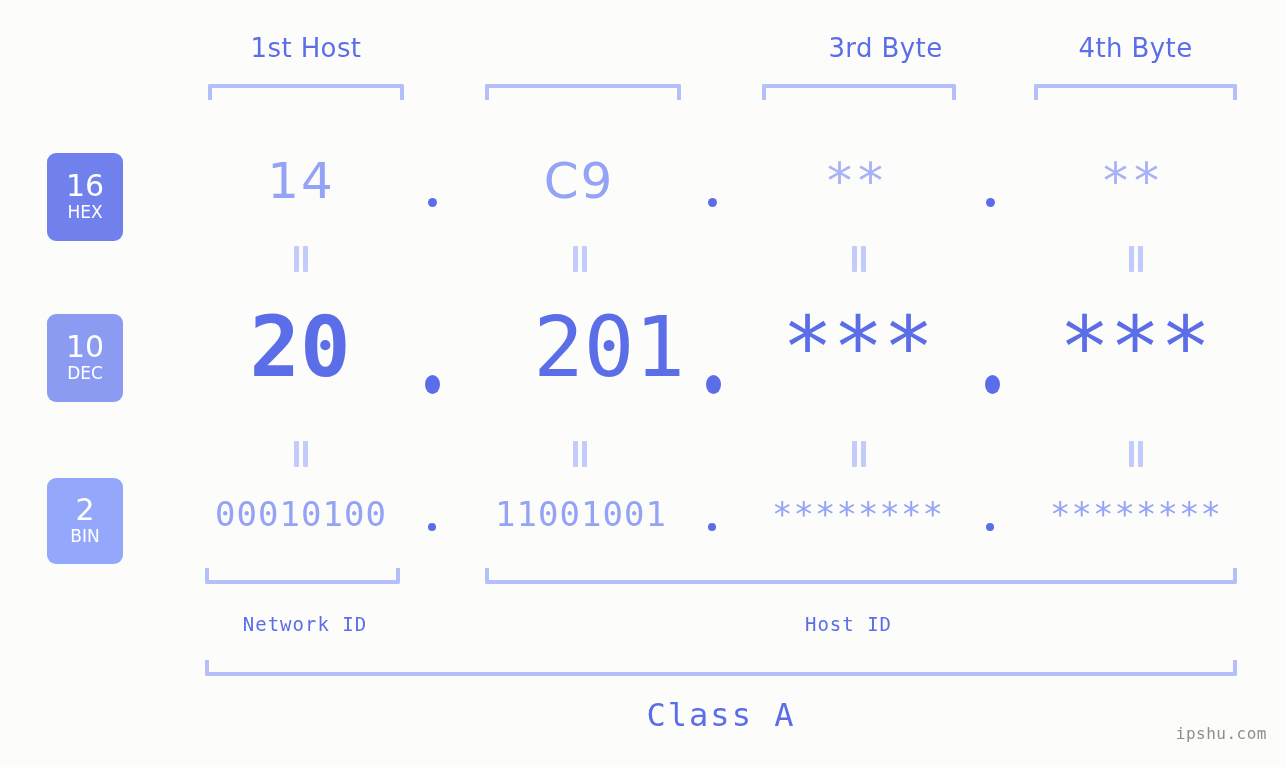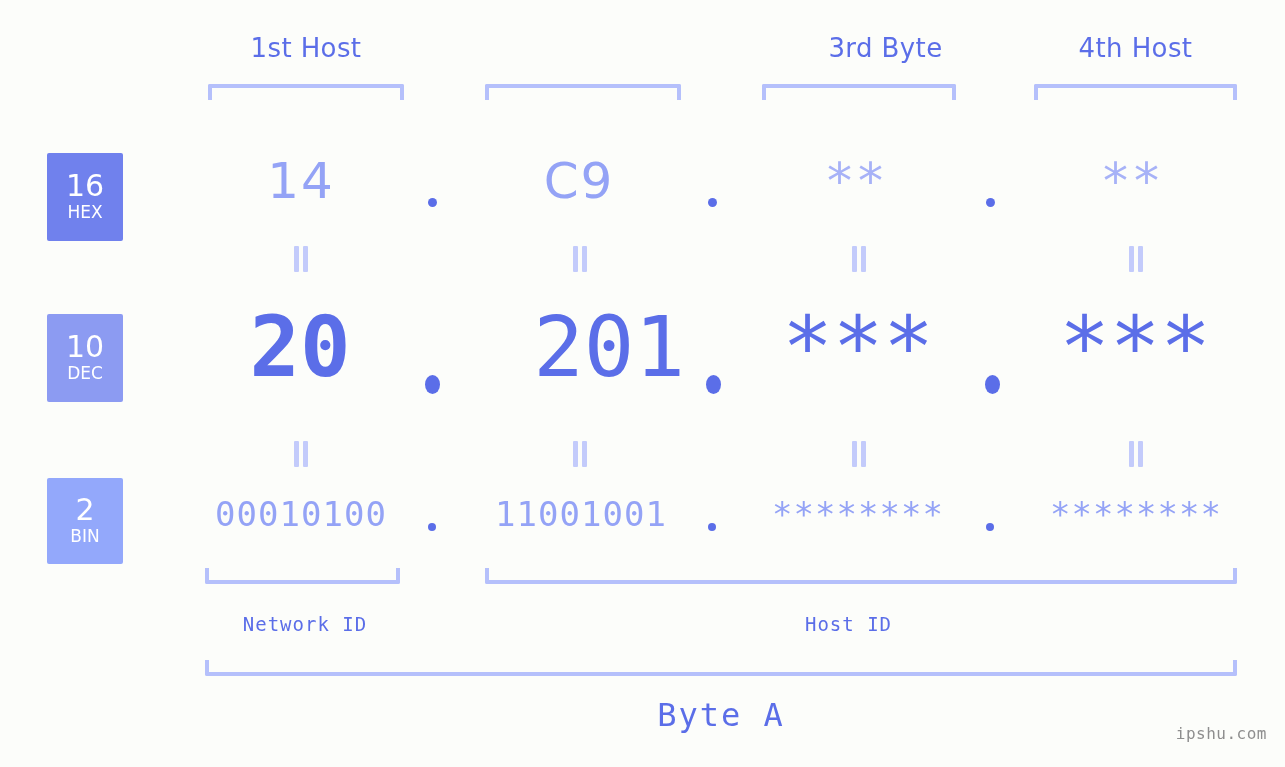--- a/index.html
+++ b/index.html
@@ -51,21 +51,21 @@
     border-right: 4px solid #b5c0fb;
     border-bottom-left-radius: 2px;
     border-bottom-right-radius: 2px;
   }
 
   
   .badge {
     position: absolute;
     left: 47px;
     width: 76px;
-    border-radius: 2px;
+    border-radius: 9px;
     display: flex;
     flex-direction: column;
     align-items: center;
     justify-content: center;
     color: #ffffff;
     box-sizing: border-box;
   }
   .badge .num {
     font-size: 30px;
     line-height: 1;
@@ -172,21 +172,21 @@
     letter-spacing: 0.5px;
   }
 </style>
 </head>
 <body>
 
 <div class="stage">
 
   <div class="byte-label" style="left:206px; width:200px;">1st Host</div>
   <div class="byte-label" style="left:788px; width:195px;">3rd Byte</div>
-  <div class="byte-label" style="left:1034px; width:203px;">4th Host</div>
+  <div class="byte-label" style="left:1034px; width:203px;">4th Byte</div>
 
   <div class="bracket down" style="left:208px; top:84px; width:196px;"></div>
   <div class="bracket down" style="left:485px; top:84px; width:196px;"></div>
   <div class="bracket down" style="left:762px; top:84px; width:194px;"></div>
   <div class="bracket down" style="left:1034px; top:84px; width:203px;"></div>
 
   <div class="badge" id="badge-hex">
     <span class="num">16</span>
     <span class="tag">HEX</span>
   </div>
@@ -248,17 +248,17 @@
     <div class="val" style="left:1036px; width:200px;">********</div>
   </div>
 
   <div class="bracket up" style="left:205px; top:568px; width:195px;"></div>
   <div class="bracket up" style="left:485px; top:568px; width:752px;"></div>
 
   <div class="idlabel" style="left:205px; top:613px; width:200px;">Network ID</div>
   <div class="idlabel" style="left:485px; top:613px; width:727px;">Host ID</div>
 
   <div class="bracket up" style="left:205px; top:660px; width:1032px;"></div>
-  <div class="classlabel" style="left:205px; top:696px; width:1032px;">Byte A</div>
+  <div class="classlabel" style="left:205px; top:696px; width:1032px;">Class A</div>
 
   <div class="watermark">ipshu.com</div>
 
 </div>
 
 </body></html>

